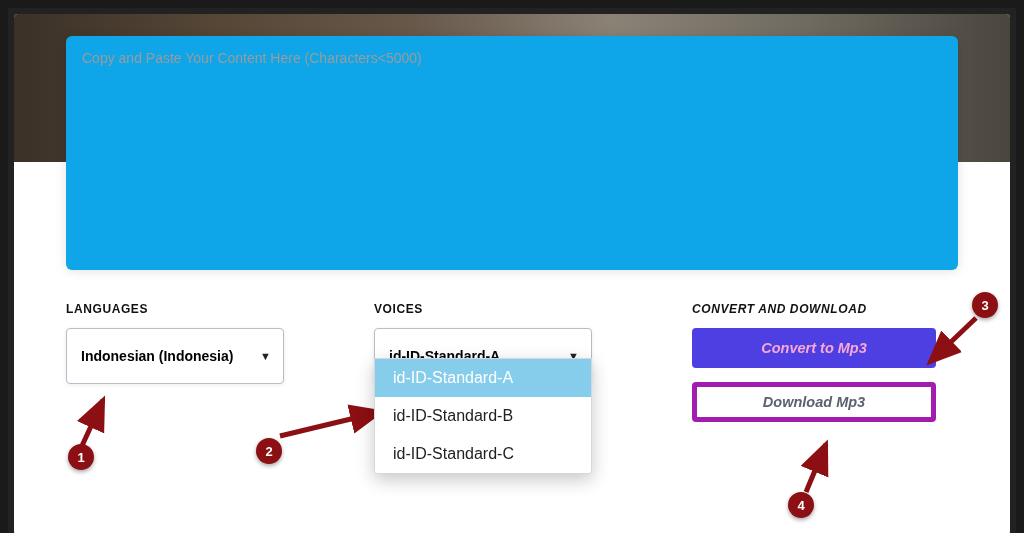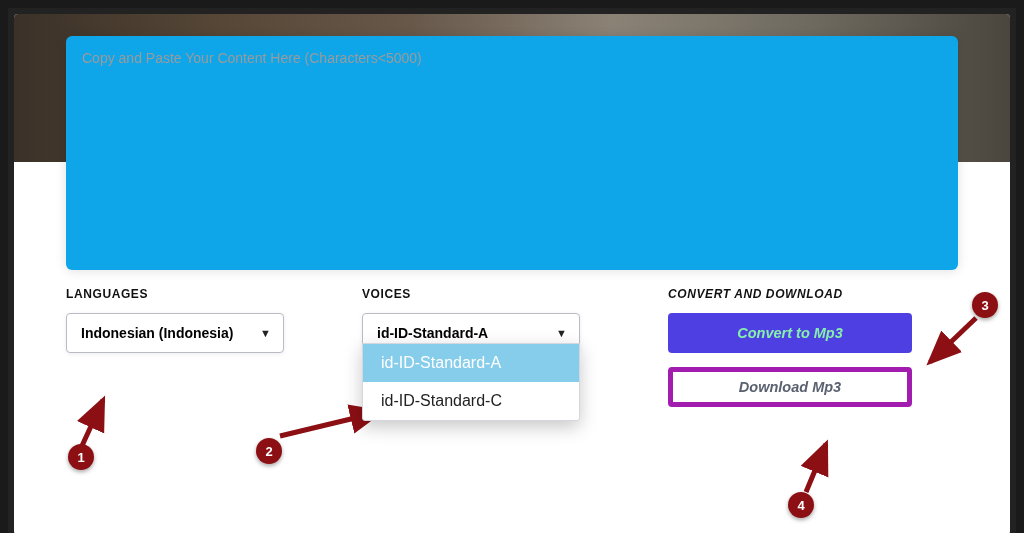--- a/index.html
+++ b/index.html
@@ -9,43 +9,43 @@
     .hero-strip { position: absolute; top: 6px; left: 6px; right: 6px; height: 148px; background: linear-gradient(90deg, #3b3128 0%, #554636 20%, #67584a 40%, #8b8276 60%, #6e6a60 80%, #4a463e 100%); border-radius: 4px 4px 0 0; }
     .inner { position: absolute; top: 6px; left: 6px; right: 6px; bottom: 6px; padding: 22px 52px 20px 52px; }
     .textarea {
       width: 100%; height: 234px; resize: none; border: none; border-radius: 6px;
       padding: 14px 16px; font-family: inherit; font-size: 14px; color: #333;
       outline: none; box-shadow: 0 1px 12px rgba(0,0,0,0.12); background:#0ea5e9;
     }
     .textarea::placeholder { color: #9b9b9b; }
     .below-text { font-size: 12.5px; color: #6b6f78; margin-top: 10px; line-height: 1.65; }
     .below-text a { color: #4a66d6; text-decoration: none; }
-    .controls { display: flex; margin-top: 13px; gap: 0; }
+    .controls { display: flex; margin-top: 28px; gap: 12px; }
     .col-lang { width: 296px; }
     .col-voice { width: 296px; position:relative; }
     .col-convert { flex: 1; padding-left: 10px; font-style: italic; }
     .label-h { font-size: 12px; font-weight: 700; letter-spacing: 0.6px; color: #111; margin-bottom: 12px; }
     .select-wrap {
-      position: relative; width: 218px; height: 40px; border: 1px solid #b9bcc5; border-radius: 4px;
+      position: relative; width: 218px; height: 56px; border: 1px solid #b9bcc5; border-radius: 4px;
       background: #fff; display: flex; align-items: center; padding: 0 30px 0 14px; font-size: 14px; font-weight: 700;
       box-shadow: 0 1px 4px rgba(0,0,0,0.08);
     }
     .select-wrap .chev { position: absolute; right: 12px; top: 50%; transform: translateY(-50%); font-size: 11px; color:#222;}
     .dropdown {
       position: absolute; top: 56px; left: 0; width: 218px; background: #fff;
       border: 1px solid #d5d7df; border-radius: 0 0 3px 3px; box-shadow: 0 6px 18px rgba(0,0,0,0.22);
       z-index: 5;
     }
     .dropdown .opt { padding: 10px 18px; font-size: 16px; font-weight: 500; color:#222; cursor:pointer;}
     .dropdown .opt.selected { background: #86cdeb; color:#fff; }
     .btn {
       width: 244px; height: 40px; border-radius: 4px; font-size: 14.5px; font-weight: 700;
       display: flex; align-items: center; justify-content: center; cursor: pointer; border:1px solid transparent;
     }
-    .btn-primary { background: #4e3fe2; color: #86efac; }
+    .btn-primary { background: #4e3fe2; color: #f9a8d4; }
     .btn-outline { background: #fff; color: #5a6270; border: 5px solid #a21caf; margin-top: 14px; font-weight:600;}
     
     .overlay { position: absolute; inset: 6px; pointer-events: none; }
     .badge {
       position: absolute; width: 26px; height: 26px; border-radius: 50%;
       background: #8c0f14; color: #fff; font-size: 13px; font-weight: 600;
       display: flex; align-items: center; justify-content: center;
       box-shadow: 0 2px 4px rgba(0,0,0,0.35);
     }
     .arrow { position:absolute; }
@@ -73,20 +73,21 @@
       </div>
 
       <div class="col-voice">
         <div class="label-h">VOICES</div>
         <div class="select-wrap">
           <span>id-ID-Standard-A</span>
           <span class="chev">▼</span>
         </div>
         <div class="dropdown">
           <div class="opt selected">id-ID-Standard-A</div>
+          <div class="opt">id-ID-Standard-B</div>
           <div class="opt">id-ID-Standard-C</div>
         </div>
       </div>
 
       <div class="col-convert">
         <div class="label-h">CONVERT AND DOWNLOAD</div>
         <div class="btn btn-primary">Convert to Mp3</div>
         <div class="btn btn-outline">Download Mp3</div>
       </div>
 

